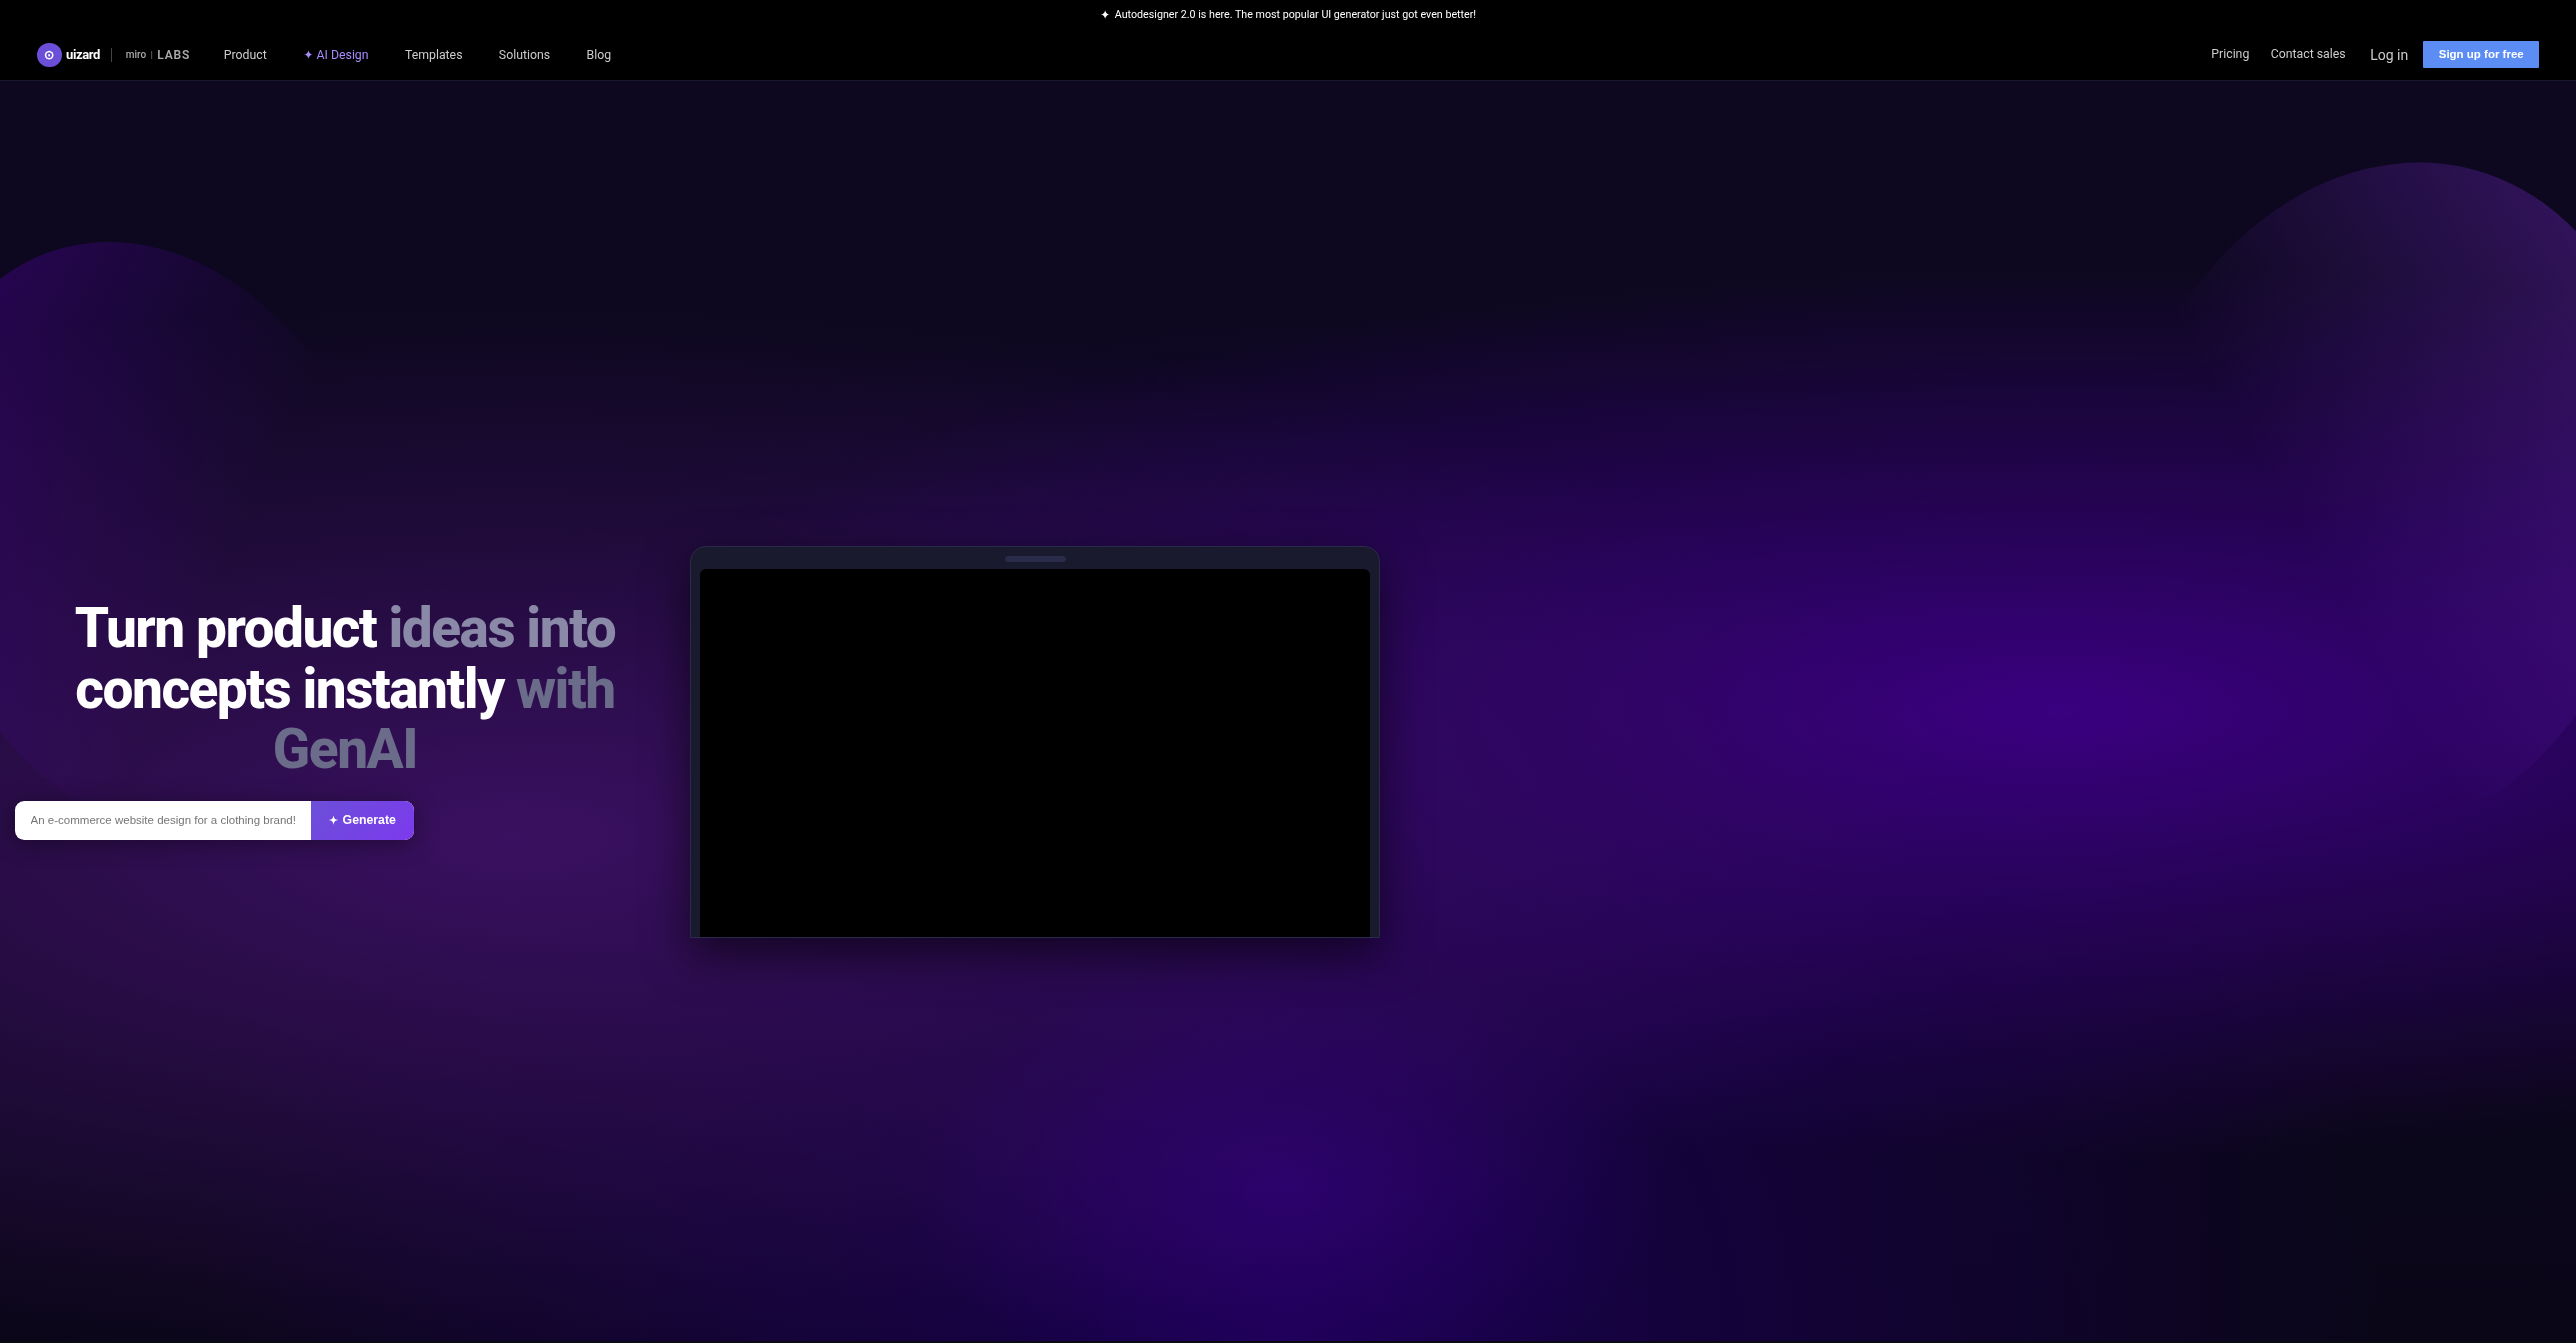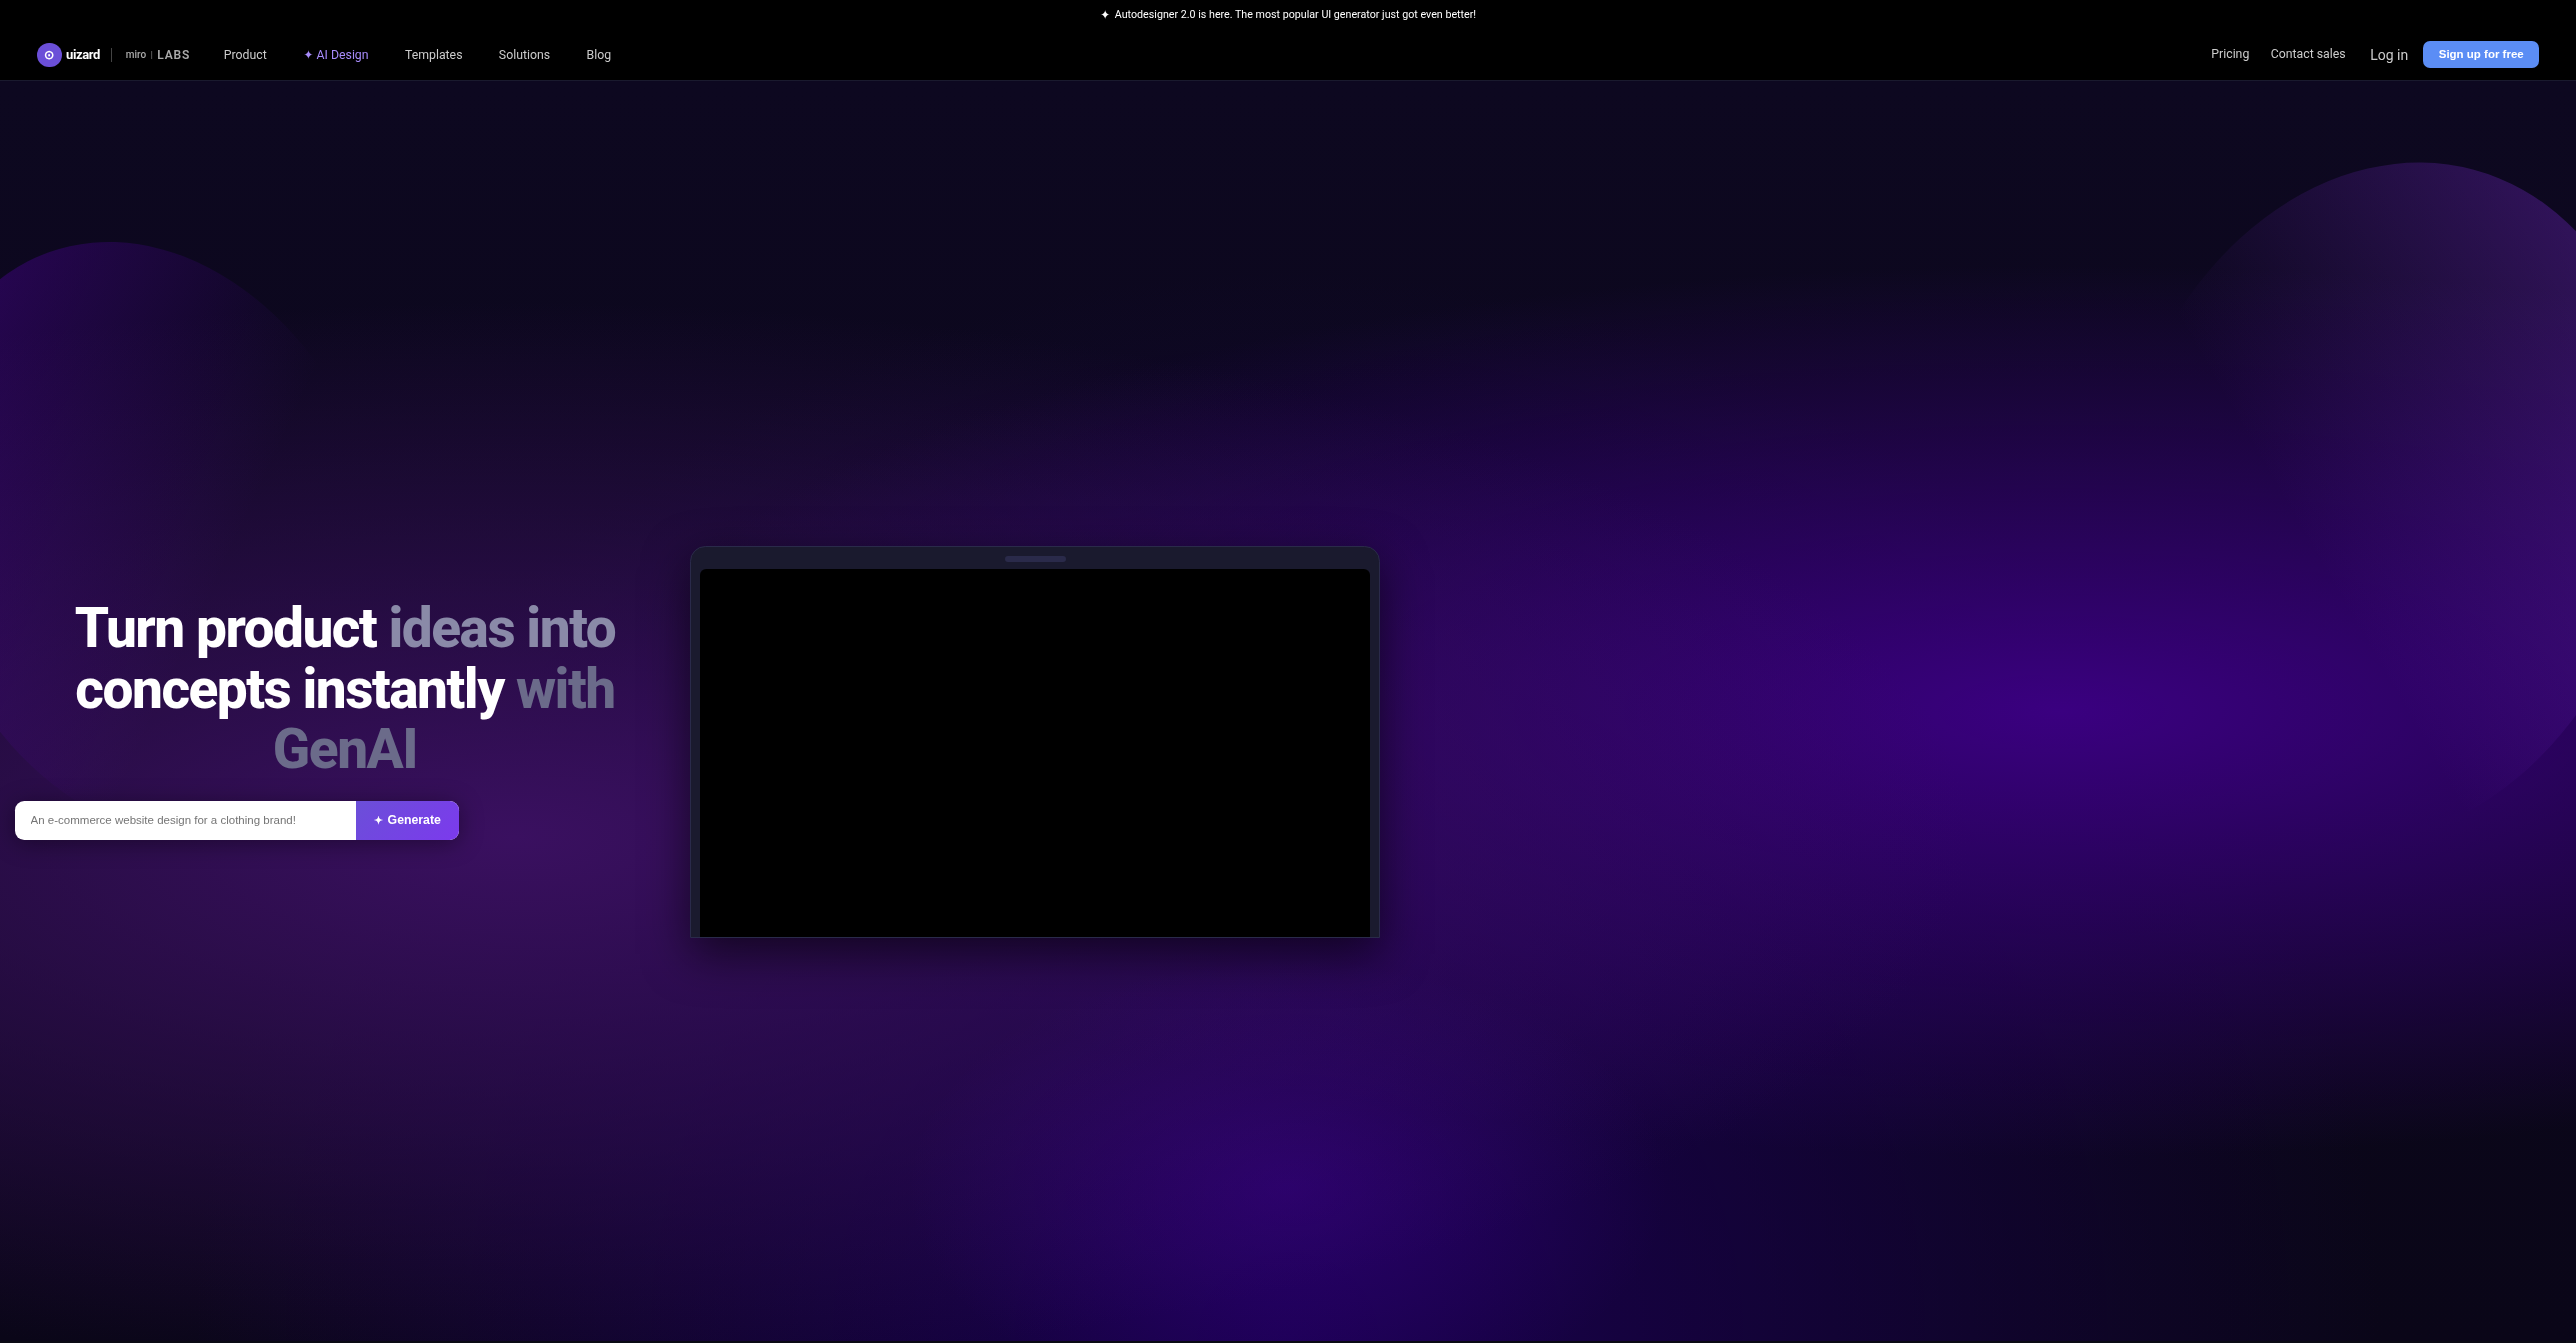--- a/index.html
+++ b/index.html
@@ -118,21 +118,21 @@
       color: #ccc;
       text-decoration: none;
       font-size: 14px;
       padding: 6.1px 12.3px;
       cursor: pointer;
     }
     .btn-signup {
       background: #5b8df5;
       color: #fff;
       border: none;
-      border-radius: 7px;
+      border-radius: 1px;
       padding: 7.7px 15.3px;
       font-size: 11.5px;
       font-weight: 600;
       cursor: pointer;
       white-space: nowrap;
     }
 
     
     .hero {
       position: relative;
@@ -207,21 +207,21 @@
       margin: 0 auto 37px;
     }
 
     
     .generate-bar {
       display: flex;
       align-items: center;
       background: #fff;
       border-radius: 9.2px;
       overflow: hidden;
-      width: 444px;
+      width: 399px;
       max-width: 100%;
       box-shadow: 0 3.1px 23px rgba(0,0,0,0.4);
       margin-bottom: 46px;
     }
     .generate-input {
       flex: 1;
       border: none;
       outline: none;
       padding: 12.3px 15.3px;
       font-size: 11.5px;

